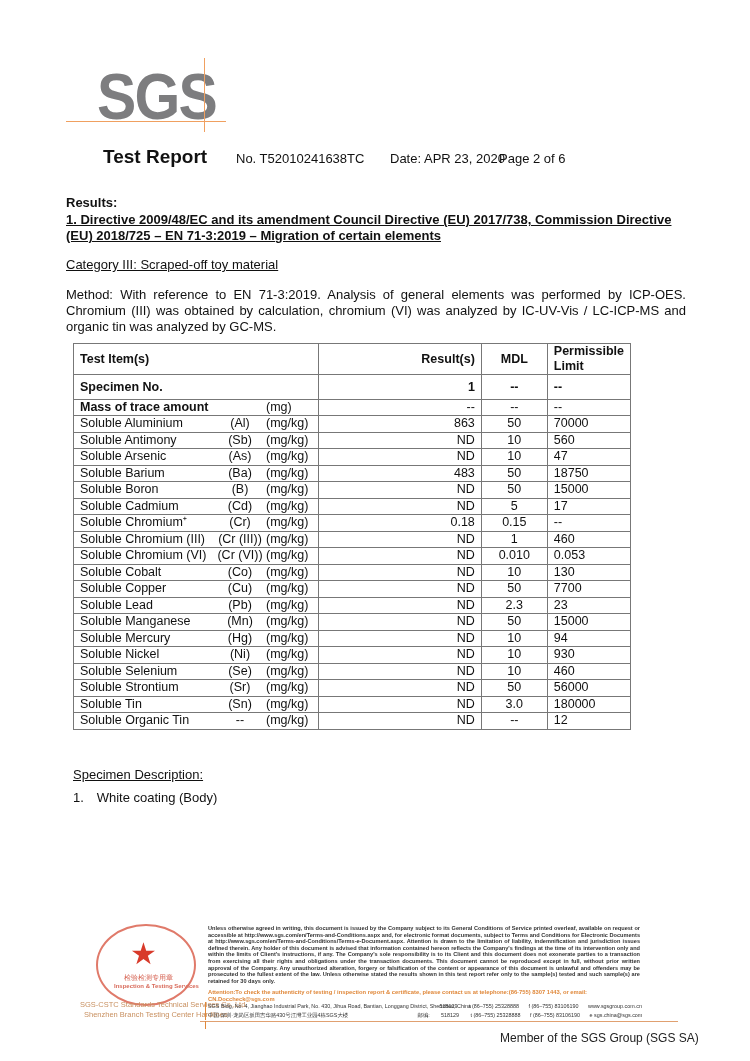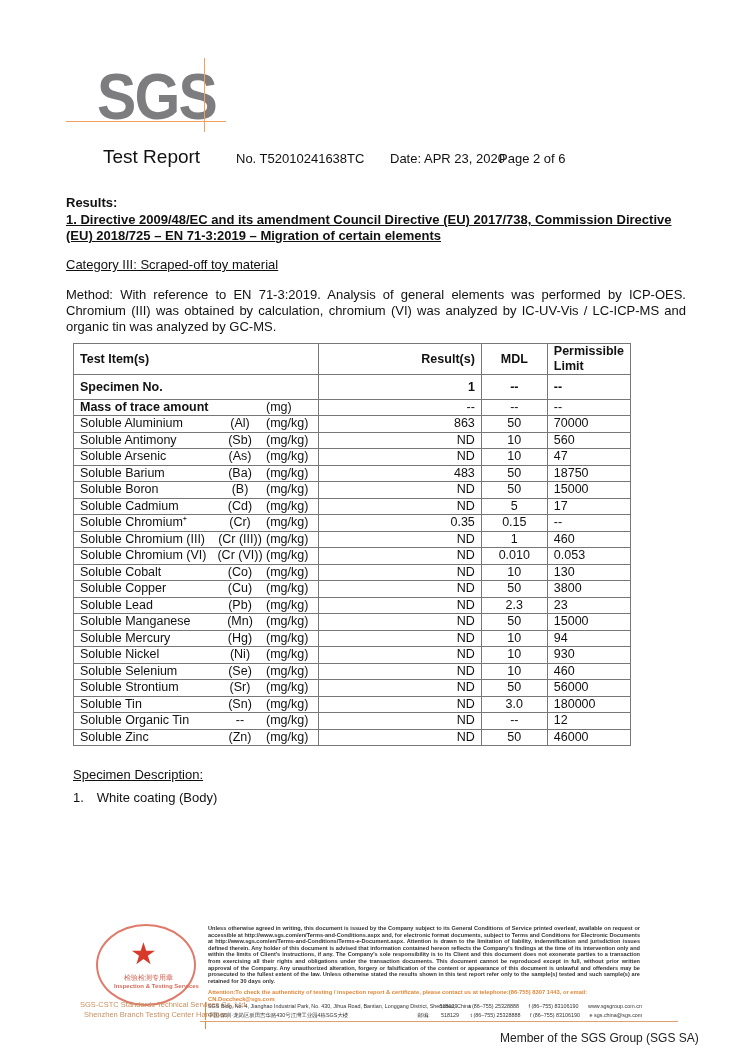--- a/index.html
+++ b/index.html
@@ -14,21 +14,21 @@
     .logo-text {
       position: absolute; left: 33px; top: 8px;
       font-family: "Liberation Sans", sans-serif; font-weight: bold;
       font-size: 64px; letter-spacing: -2px; color: #7d7d7f;
       transform: scaleX(0.92); transform-origin: left top;
     }
     .logo-hline { position: absolute; left: 2px; top: 69px; width: 160px; height: 1px; background: #f0a060; }
     .logo-vline { position: absolute; left: 140px; top: 6px; width: 1px; height: 74px; background: #f0a060; }
 
     
-    .hdr-title { left: 103px; top: 146px; font-size: 19px; font-weight: normal; }
+    .hdr-title { left: 103px; top: 146px; font-size: 19px; font-weight: bold; }
     .hdr-no { left: 236px; top: 151px; font-size: 13px; }
     .hdr-date { left: 390px; top: 151px; font-size: 13px; }
     .hdr-page { left: 499px; top: 151px; font-size: 13px; }
 
     .results { left: 66px; top: 183px; font-size: 13px; font-weight: bold; margin-top: 12px; }
 
     .section-title {
       left: 66px; top: 212px; width: 620px; font-size: 13px; font-weight: bold;
       text-decoration: underline; line-height: 16px;
     }
@@ -210,21 +210,21 @@
         <td class="c-lim">17</td>
       </tr>
       <tr>
         <td class="c-item">
           <div class="item-wrap">
             <span class="item-name">Soluble Chromium⁺</span>
             <span class="item-sym">(Cr)</span>
             <span class="item-unit">(mg/kg)</span>
           </div>
         </td>
-        <td class="c-res">0.35</td>
+        <td class="c-res">0.18</td>
         <td class="c-mdl">0.15</td>
         <td class="c-lim">--</td>
       </tr>
       <tr>
         <td class="c-item">
           <div class="item-wrap">
             <span class="item-name">Soluble Chromium (III)</span>
             <span class="item-sym">(Cr (III))</span>
             <span class="item-unit">(mg/kg)</span>
           </div>
@@ -260,21 +260,21 @@
       <tr>
         <td class="c-item">
           <div class="item-wrap">
             <span class="item-name">Soluble Copper</span>
             <span class="item-sym">(Cu)</span>
             <span class="item-unit">(mg/kg)</span>
           </div>
         </td>
         <td class="c-res">ND</td>
         <td class="c-mdl">50</td>
-        <td class="c-lim">3800</td>
+        <td class="c-lim">7700</td>
       </tr>
       <tr>
         <td class="c-item">
           <div class="item-wrap">
             <span class="item-name">Soluble Lead</span>
             <span class="item-sym">(Pb)</span>
             <span class="item-unit">(mg/kg)</span>
           </div>
         </td>
         <td class="c-res">ND</td>
@@ -357,32 +357,20 @@
         <td class="c-item">
           <div class="item-wrap">
             <span class="item-name">Soluble Organic Tin</span>
             <span class="item-sym">--</span>
             <span class="item-unit">(mg/kg)</span>
           </div>
         </td>
         <td class="c-res">ND</td>
         <td class="c-mdl">--</td>
         <td class="c-lim">12</td>
-      </tr>
-      <tr>
-        <td class="c-item">
-          <div class="item-wrap">
-            <span class="item-name">Soluble Zinc</span>
-            <span class="item-sym">(Zn)</span>
-            <span class="item-unit">(mg/kg)</span>
-          </div>
-        </td>
-        <td class="c-res">ND</td>
-        <td class="c-mdl">50</td>
-        <td class="c-lim">46000</td>
       </tr>
     </tbody>
 </table>
 
 <div class="abs spec-desc-label">Specimen Description:</div>
 <div class="abs spec-desc-item">
   <span class="num">1.</span>
   <span>White coating (Body)</span>
 </div>
 

